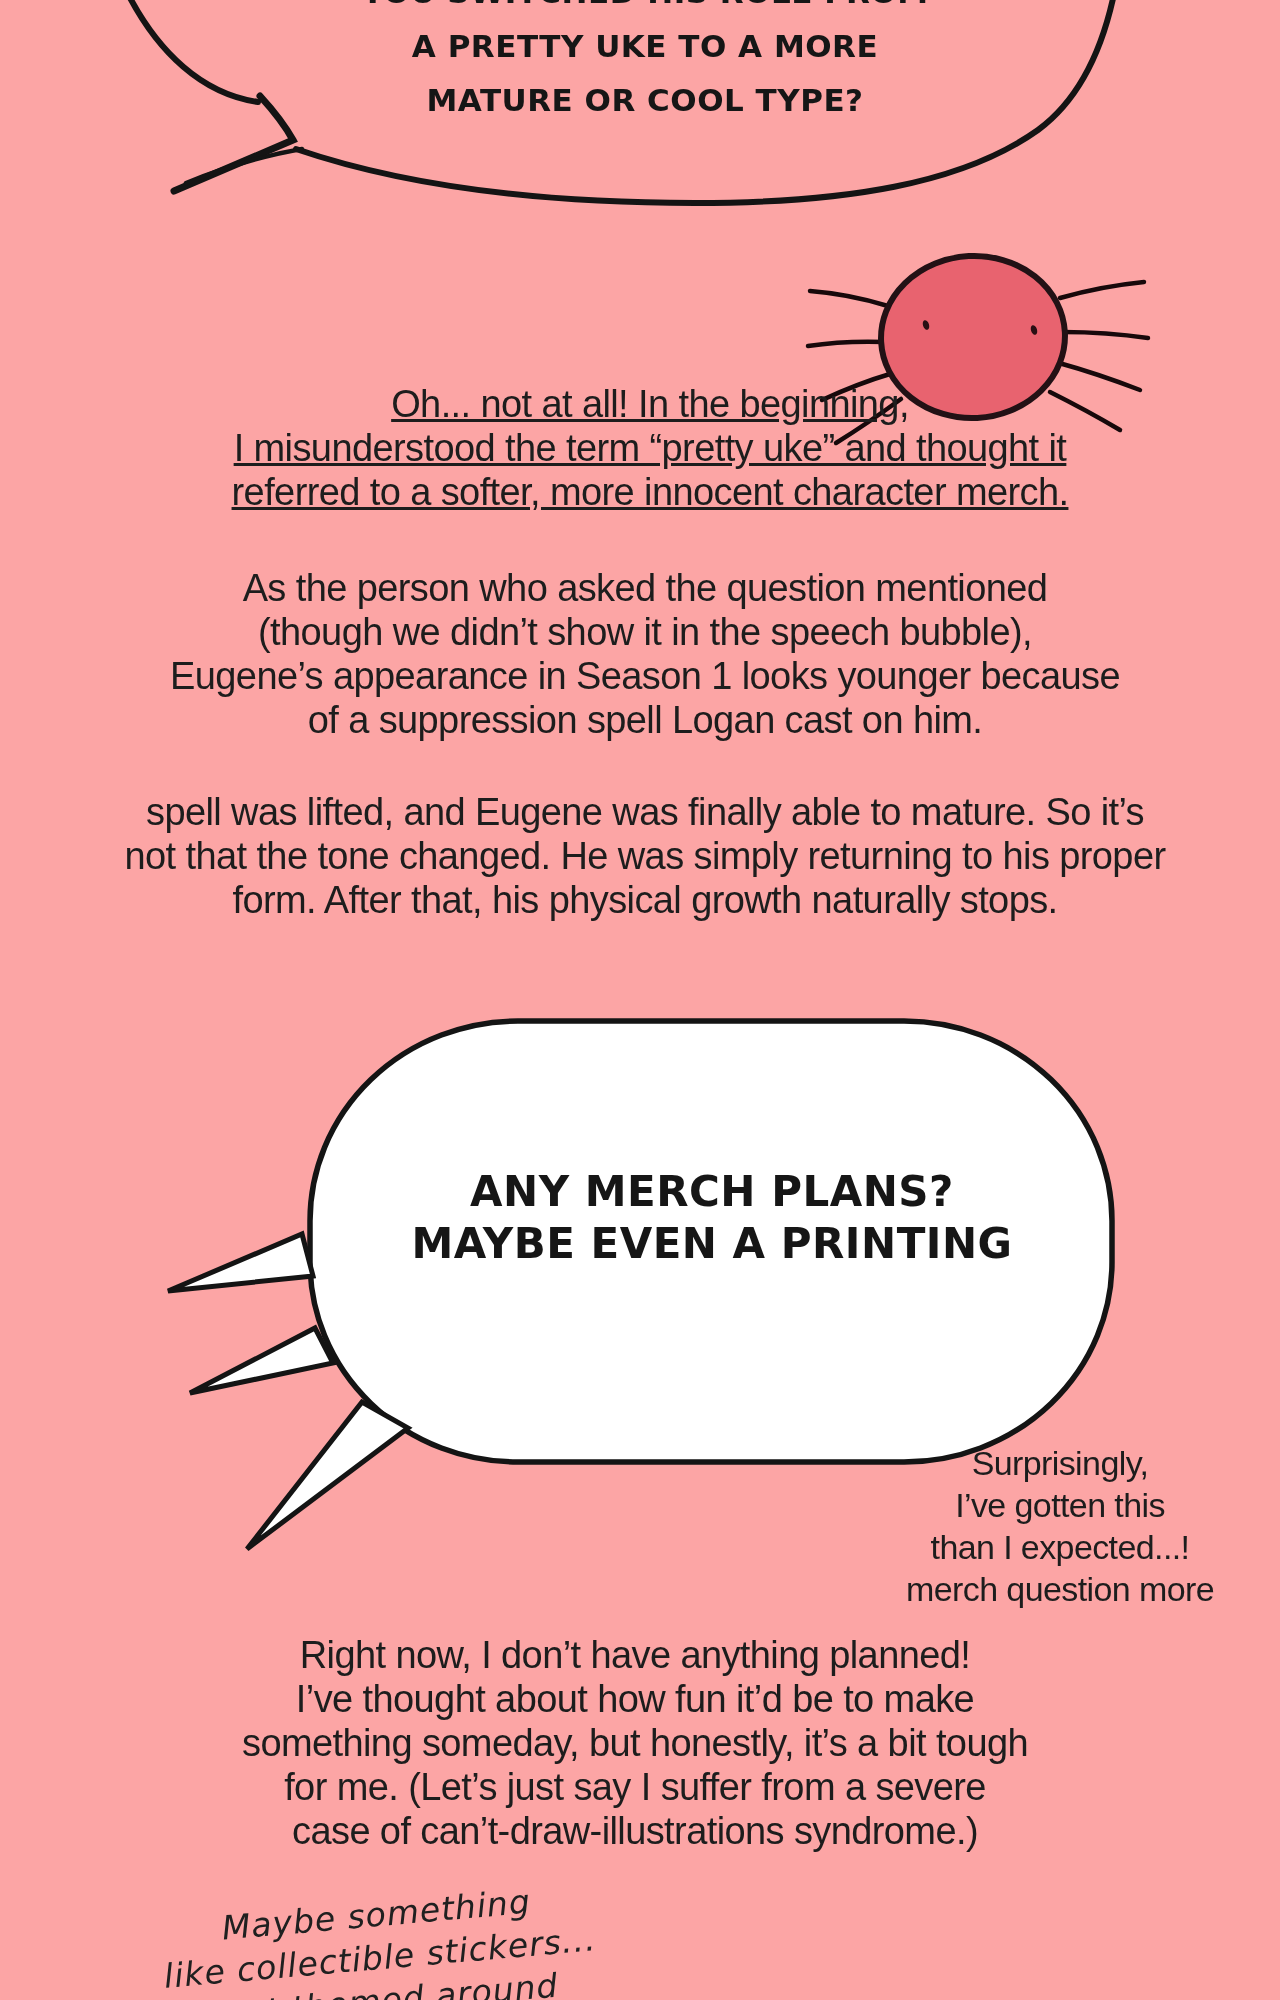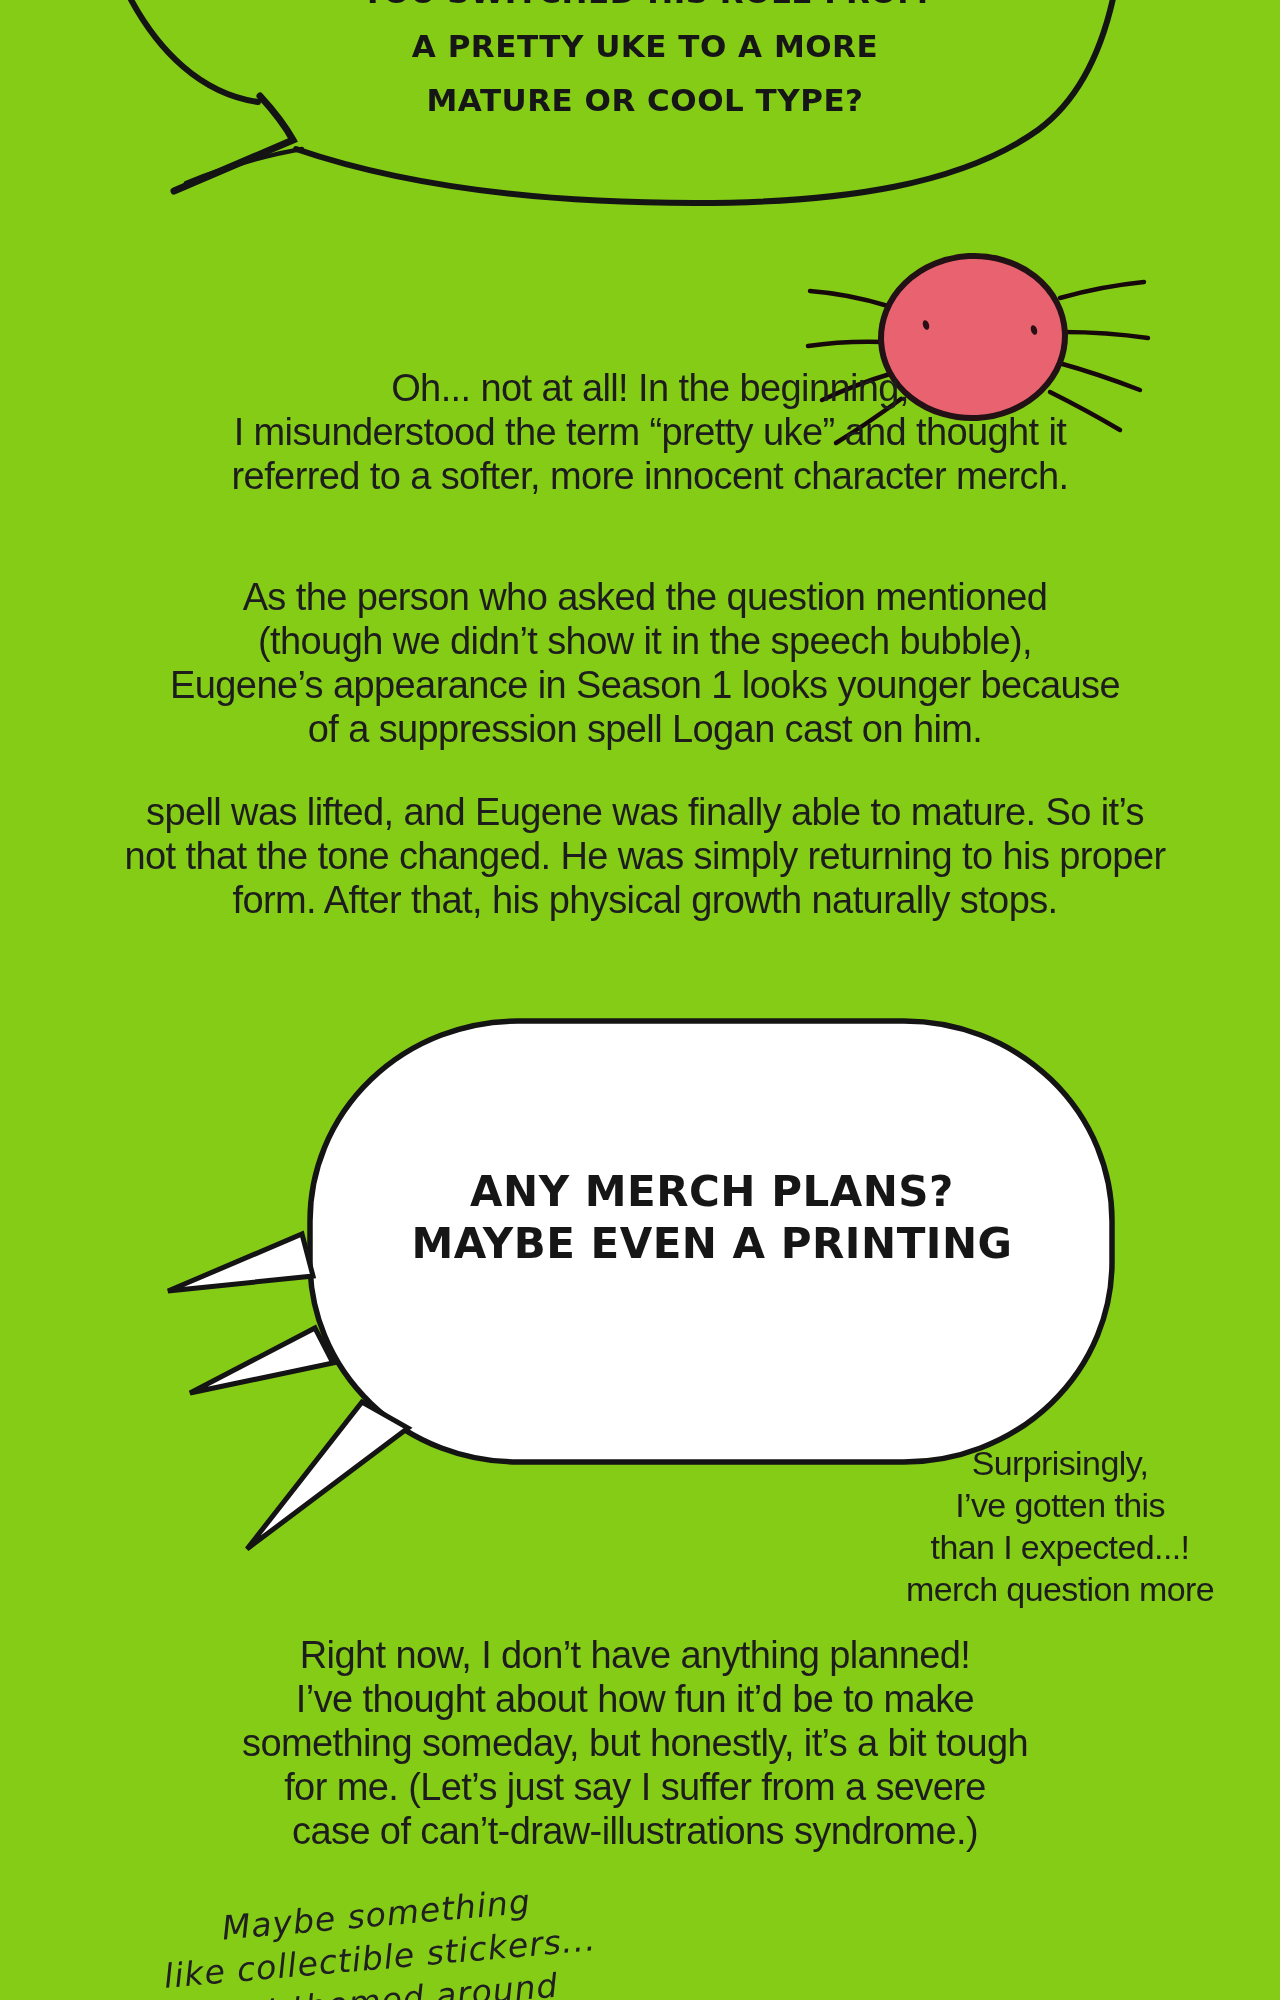--- a/index.html
+++ b/index.html
@@ -1,20 +1,20 @@
 <!DOCTYPE html>
 <html><head>
 <meta charset="utf-8">
 <style>
   html,body{margin:0;padding:0;background:#ffffff;}
   .page{
     position:relative;
     width:1280px;
     height:2000px;
-    background:#84cc16;
+    background:#fca5a5;
     overflow:hidden;
     font-family:"Liberation Sans",sans-serif;
   }
   svg.art{position:absolute;left:0;top:0;width:1280px;height:2000px;}
   .abs{position:absolute;}
   .comic{
     font-family:"DejaVu Sans",sans-serif;
     font-weight:700;
     color:#161616;
     text-align:center;
@@ -28,22 +28,22 @@
     left:312px;top:1166px;width:800px;
     font-size:42px;line-height:52px;
   }
   .body-text{
     color:#1d1d1d;
     text-align:center;
     font-size:38px;
     line-height:44px;
     letter-spacing:-0.6px;
   }
-  .p1{left:110px;top:366px;width:1080px;}
-  .p2{left:105px;top:566px;width:1080px;margin-top:9px;}
+  .p1{left:110px;top:382px;width:1080px;text-decoration:underline;}
+  .p2{left:105px;top:566px;width:1080px;}
   .p3{left:55px;top:790px;width:1180px;}
   .p4a{left:860px;top:1442px;width:400px;font-size:34px;line-height:42px;}
   .p4b{left:145px;top:1633px;width:980px;}
   .hand{
     left:150px;top:1893px;width:460px;
     font-family:"DejaVu Sans",sans-serif;
     font-style:oblique;
     color:#202020;
     text-align:center;
     font-size:33px;

